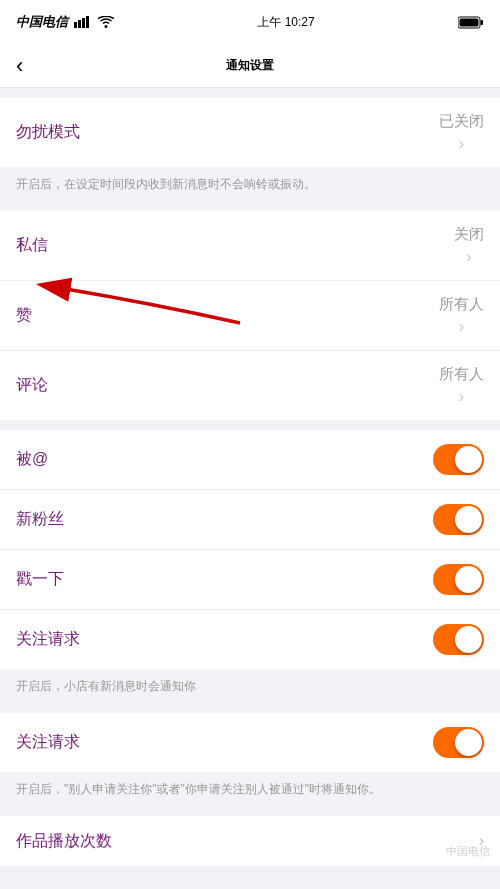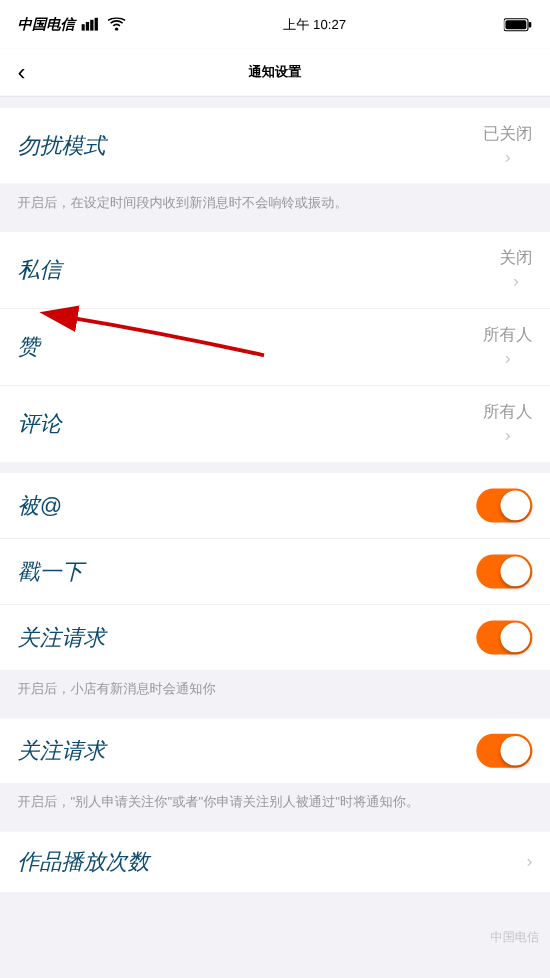--- a/index.html
+++ b/index.html
@@ -61,23 +61,22 @@
       align-items: center;
       justify-content: space-between;
       padding: 14px 16px;
       border-bottom: 1px solid #f0f0f0;
       min-height: 50px;
     }
     .section-item:last-child {
       border-bottom: none;
     }
     .item-label {
-      font-size: 20px;
-      color: #0c4a6e;
-      font-style: italic;
+      font-size: 16px;
+      color: #701a75;
     }
     .item-value {
       display: flex;
       align-items: center;
       gap: 4px;
       color: #999;
       font-size: 15px;
       flex-direction: column;
     }
     .chevron {
@@ -222,20 +221,26 @@
 
 <div class="section" style="margin-top:10px;">
 
   <div class="section-item">
     <span class="item-label">被@</span>
     <div class="toggle">
       <div class="toggle-knob"></div>
     </div>
   </div>
 
+  <div class="section-item">
+    <span class="item-label">新粉丝</span>
+    <div class="toggle">
+      <div class="toggle-knob"></div>
+    </div>
+  </div>
 
   <div class="section-item">
     <span class="item-label">戳一下</span>
     <div class="toggle">
       <div class="toggle-knob"></div>
     </div>
   </div>
 
   <div class="section-item">
     <span class="item-label">关注请求</span>

